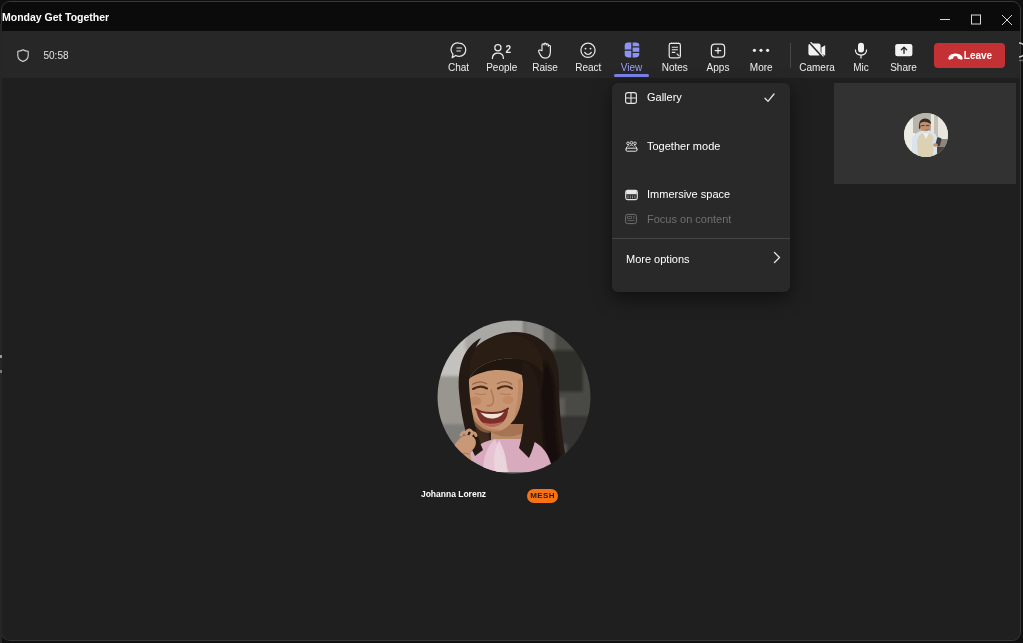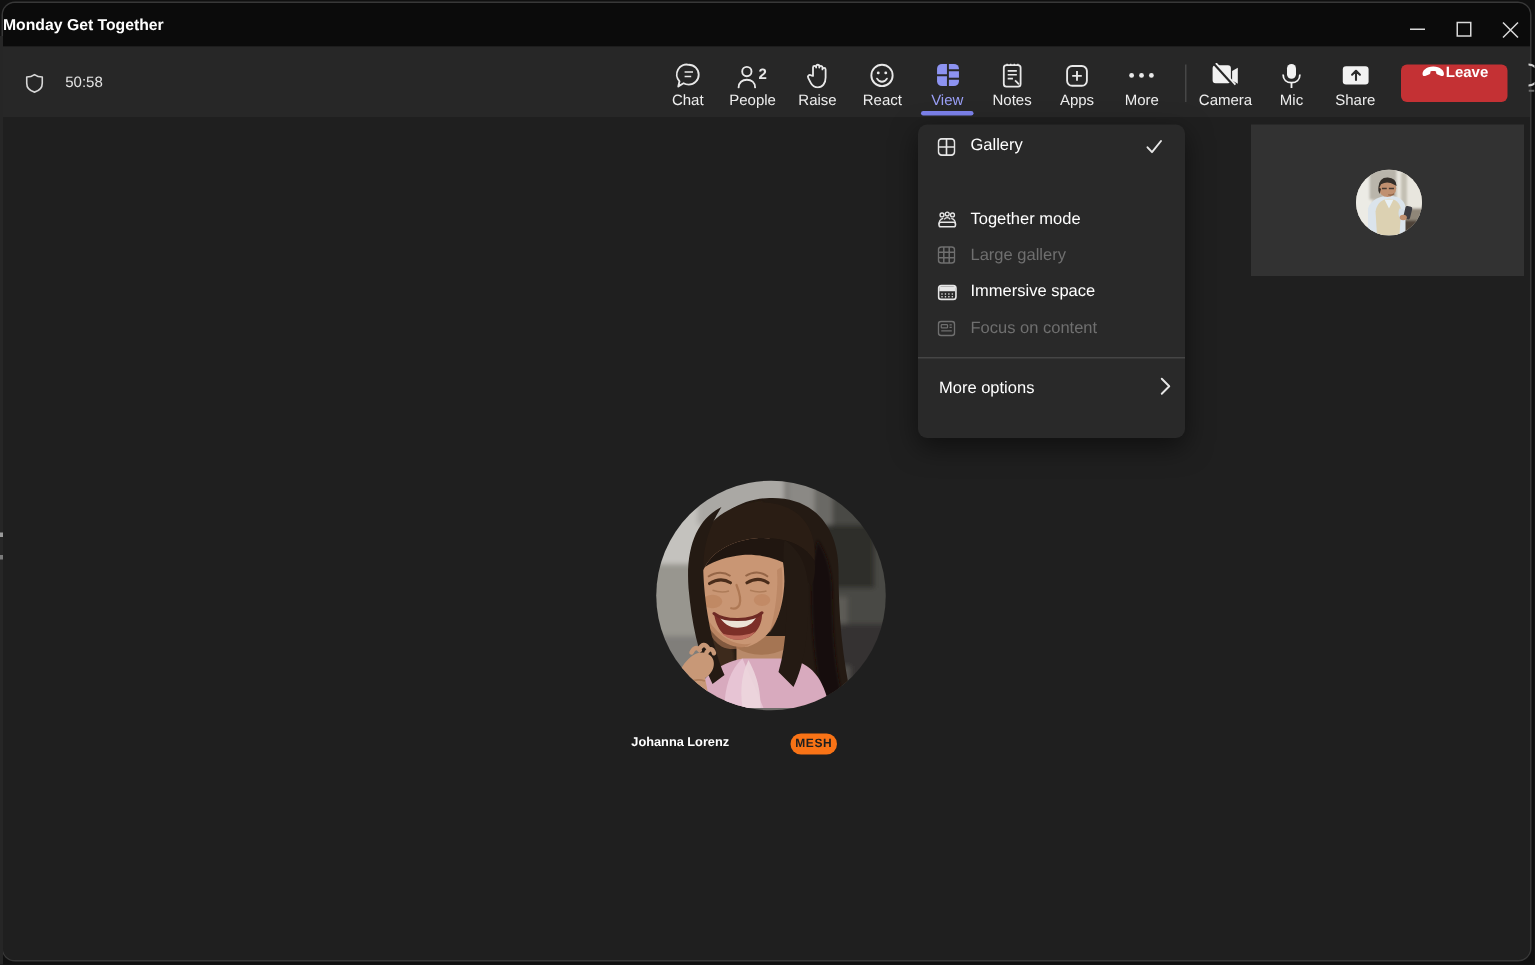--- a/index.html
+++ b/index.html
@@ -19,21 +19,21 @@
   #timer { position:absolute; left:41.5px; top:48px; font-size:10px; color:#e3e3e3; }
   .tbtn { position:absolute; top:39.5px; width:44px; height:36px; text-align:center; }
   .tbtn .ic { display:block; margin:0 auto; }
   .tbtn .lb { display:block; margin-top:3px; font-size:10px; color:#ededed; }
   .purple { color:#9a9ff6 !important; }
   #underline { position:absolute; left:612px; top:72px; width:35px; height:3px;
                background:#7c82ec; border-radius:2px; }
   #tdivider { position:absolute; left:788px; top:41px; width:1px; height:25px; background:#474747; }
   #leave { position:absolute; left:932px; top:41px; width:71px; height:25px; background:#c43134;
            border-radius:4px; color:#ffffff; font-size:10px; font-weight:700;
-           display:flex; justify-content:center; gap:0; }
+           display:flex; align-items:center; justify-content:center; gap:0; }
   
   #stage { position:absolute; left:0; top:76px; width:100%; height:562px; background:#1f1f1f; }
   
   #menu { position:absolute; left:610px; top:81px; width:178px; height:209px; background:#292929;
           border-radius:6px; box-shadow:0 6px 18px rgba(0,0,0,.5); z-index:5; }
   .mi { position:absolute; left:0; width:178px; height:24px; }
   .mi .mic { position:absolute; left:12.5px; top:6px; }
   .mi .mtx { position:absolute; left:35px; top:5.5px; font-size:11px; color:#ffffff; }
   .mi.dis .mtx { color:#6f6f6f; }
   #mdivider { position:absolute; left:0px; top:155px; width:178px; height:1px; background:#454545; }
@@ -302,27 +302,20 @@
     <div class="mi" style="top:51.1px">
       <svg class="mic" width="13" height="12" viewBox="0 0 13 12">
         <circle cx="3" cy="3.3" r="1.3" fill="none" stroke="#e6e6e6" stroke-width="0.9"></circle>
         <circle cx="6.5" cy="2.7" r="1.3" fill="none" stroke="#e6e6e6" stroke-width="0.9"></circle>
         <circle cx="10" cy="3.3" r="1.3" fill="none" stroke="#e6e6e6" stroke-width="0.9"></circle>
         <path d="M1 9.6 c0-2.2 1.2-3.6 2.8-4 M12 9.6 c0-2.2-1.2-3.6-2.8-4 M4.5 6.2 c0.6-0.8 1.2-1.1 2-1.1 s1.4 0.3 2 1.1" fill="none" stroke="#e6e6e6" stroke-width="0.9"></path>
         <rect x="1" y="8.2" width="11" height="3" rx="1.2" fill="none" stroke="#e6e6e6" stroke-width="1"></rect>
       </svg>
       <span class="mtx">Together mode</span>
     </div>
-    <div class="mi dis" style="top:75.4px">
-      <svg class="mic" width="12" height="12" viewBox="0 0 12 12">
-        <rect x="0.6" y="0.6" width="10.8" height="10.8" rx="2" fill="none" stroke="#6f6f6f" stroke-width="1"></rect>
-        <path d="M4.2 0.6 V11.4 M7.8 0.6 V11.4 M0.6 4.2 H11.4 M0.6 7.8 H11.4" stroke="#6f6f6f" stroke-width="1"></path>
-      </svg>
-      <span class="mtx">Large gallery</span>
-    </div>
     <div class="mi" style="top:99.7px">
       <svg class="mic" width="13" height="12" viewBox="0 0 13 12">
         <rect x="0.7" y="1.4" width="11.6" height="9.2" rx="1.8" fill="none" stroke="#e6e6e6" stroke-width="1.1"></rect>
         <path d="M1.2 2 h10.6 v3.2 H1.2 z" fill="#e6e6e6"></path>
         <g fill="#e6e6e6">
           <circle cx="3" cy="7" r="0.55"></circle>
             <circle cx="5.3" cy="7" r="0.55"></circle>
             <circle cx="7.6" cy="7" r="0.55"></circle>
             <circle cx="9.9" cy="7" r="0.55"></circle>
           <circle cx="3" cy="8.8" r="0.55"></circle>

